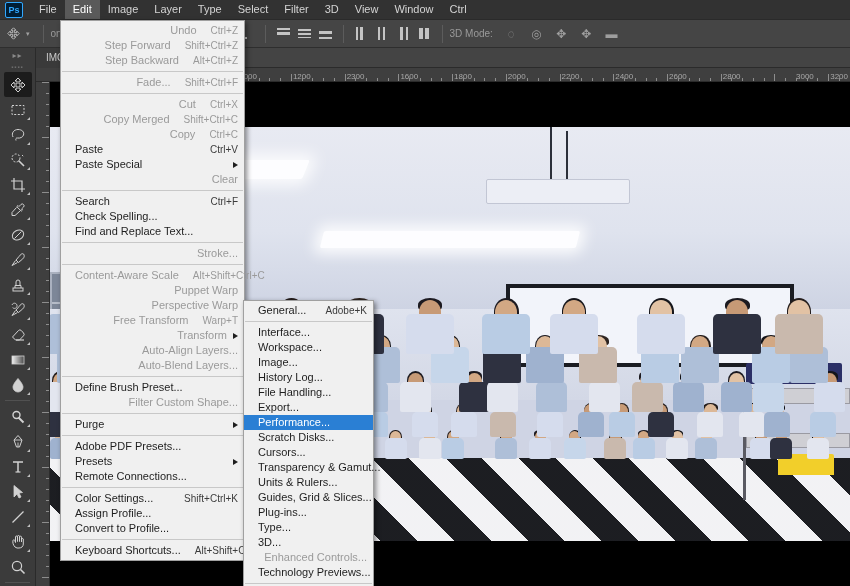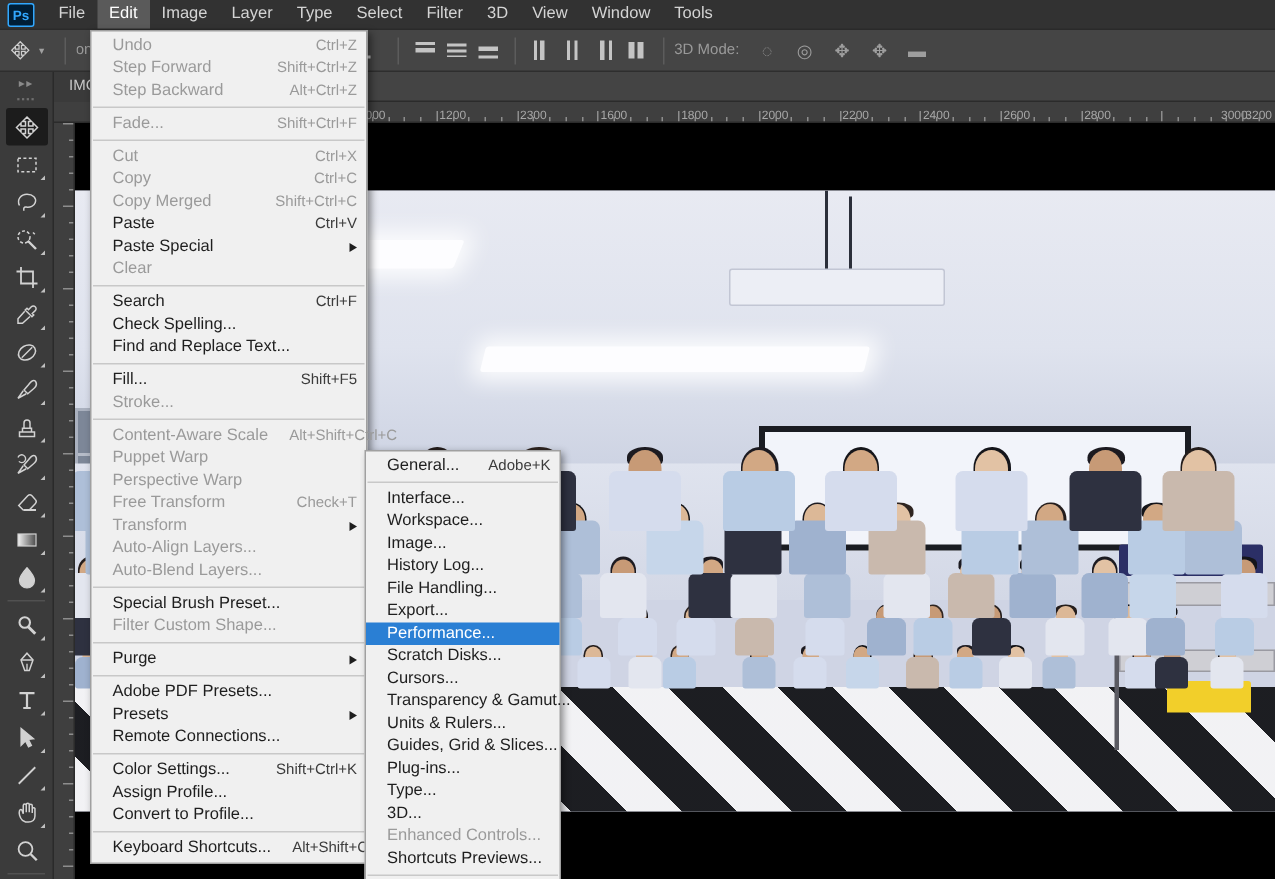--- a/index.html
+++ b/index.html
@@ -189,21 +189,21 @@
     display: flex; align-items: center; height: 15px;
     padding: 0 6px 0 14px; white-space: nowrap; line-height: 15px;
   }
   .mi .lbl { flex: 1; }
   .mi .acc { color: #3c3c3c; font-size: 10px; padding-left: 14px; }
   .mi .sub {
     width: 0; height: 0; border-top: 3.5px solid transparent;
     border-bottom: 3.5px solid transparent; border-left: 5px solid #1e1e1e;
     margin-left: 6px;
   }
-  .mi.disabled { color: #9a9a9a; }
+  .mi.disabled { color: #9a9a9a; text-align: right; }
   .mi.disabled .acc { color: #9a9a9a; }
   .mi.highlight { background: #2a7fd4; color: #fff; }
   .msep { height: 1px; background: #c8c8c8; margin: 3px 1px; }
 </style>
 </head>
 <body>
 
 <div id="app">
 
   <div class="menubar">
@@ -212,21 +212,21 @@
         <div class="menubar-item">File</div>
         <div class="menubar-item active">Edit</div>
         <div class="menubar-item">Image</div>
         <div class="menubar-item">Layer</div>
         <div class="menubar-item">Type</div>
         <div class="menubar-item">Select</div>
         <div class="menubar-item">Filter</div>
         <div class="menubar-item">3D</div>
         <div class="menubar-item">View</div>
         <div class="menubar-item">Window</div>
-        <div class="menubar-item">Tools</div>
+        <div class="menubar-item">Ctrl</div>
       </div>
   </div>
 
   <div class="optionsbar">
     <div class="opt-tool-preview">
       <svg width="13" height="13" viewBox="0 0 16 16">
         <path d="M8 1 L11 4 L9 4 L9 7 L12 7 L12 5 L15 8 L12 11 L12 9 L9 9 L9 12 L11 12 L8 15 L5 12 L7 12 L7 9 L4 9 L4 11 L1 8 L4 5 L4 7 L7 7 L7 4 L5 4 Z" fill="none" stroke="#cfcfcf" stroke-width="1"></path>
       </svg>
     </div>
     <div class="opt-caret">▾</div>
@@ -392,21 +392,21 @@
         <div class="rtick" style="left: 652.515px; height: 3px;"></div>
         <div class="rtick" style="left: 663.261px; height: 3px;"></div>
         <div class="rtick" style="left: 674.007px; height: 3px;"></div>
         <div class="rtick" style="left: 684.752px; height: 7px;"></div>
         <div class="rlabel" style="left: 684.752px;">2800</div>
         <div class="rtick" style="left: 695.498px; height: 3px;"></div>
         <div class="rtick" style="left: 706.244px; height: 3px;"></div>
         <div class="rtick" style="left: 716.99px; height: 3px;"></div>
         <div class="rtick" style="left: 727.736px; height: 3px;"></div>
         <div class="rtick" style="left: 738.482px; height: 7px;"></div>
-        <div class="rlabel" style="left: 776px;">3000</div>
+        <div class="rlabel" style="left: 758px;">3000</div>
         <div class="rtick" style="left: 749.228px; height: 3px;"></div>
         <div class="rtick" style="left: 759.974px; height: 3px;"></div>
         <div class="rtick" style="left: 770.719px; height: 3px;"></div>
         <div class="rtick" style="left: 781.465px; height: 3px;"></div>
         <div class="rtick" style="left: 792.211px; height: 7px;"></div>
         <div class="rlabel" style="left: 792.211px;">3200</div>
         <div class="rtick" style="left: 802.957px; height: 3px;"></div>
         <div class="rtick" style="left: 813.703px; height: 3px;"></div>
       </div>
   </div>
@@ -1092,27 +1092,27 @@
       <div class="mi disabled">
         <span class="lbl">Fade...</span>
         <span class="acc">Shift+Ctrl+F</span>
       </div>
       <div class="msep"></div>
       <div class="mi disabled">
         <span class="lbl">Cut</span>
         <span class="acc">Ctrl+X</span>
       </div>
       <div class="mi disabled">
+        <span class="lbl">Copy Merged</span>
+        <span class="acc">Shift+Ctrl+C</span>
+      </div>
+      <div class="mi disabled">
         <span class="lbl">Copy</span>
         <span class="acc">Ctrl+C</span>
       </div>
-      <div class="mi disabled">
-        <span class="lbl">Copy Merged</span>
-        <span class="acc">Shift+Ctrl+C</span>
-      </div>
       <div class="mi">
         <span class="lbl">Paste</span>
         <span class="acc">Ctrl+V</span>
       </div>
       <div class="mi">
         <span class="lbl">Paste Special</span>
         <span class="sub"></span>
       </div>
       <div class="mi disabled">
         <span class="lbl">Clear</span>
@@ -1122,55 +1122,51 @@
         <span class="lbl">Search</span>
         <span class="acc">Ctrl+F</span>
       </div>
       <div class="mi">
         <span class="lbl">Check Spelling...</span>
       </div>
       <div class="mi">
         <span class="lbl">Find and Replace Text...</span>
       </div>
       <div class="msep"></div>
-      <div class="mi">
-        <span class="lbl">Fill...</span>
-        <span class="acc">Shift+F5</span>
-      </div>
       <div class="mi disabled">
         <span class="lbl">Stroke...</span>
       </div>
       <div class="msep"></div>
       <div class="mi disabled">
         <span class="lbl">Content-Aware Scale</span>
         <span class="acc">Alt+Shift+Ctrl+C</span>
       </div>
       <div class="mi disabled">
         <span class="lbl">Puppet Warp</span>
       </div>
       <div class="mi disabled">
         <span class="lbl">Perspective Warp</span>
       </div>
       <div class="mi disabled">
         <span class="lbl">Free Transform</span>
-        <span class="acc">Check+T</span>
+        <span class="acc">Warp+T</span>
       </div>
       <div class="mi disabled">
         <span class="lbl">Transform</span>
         <span class="sub"></span>
       </div>
       <div class="mi disabled">
         <span class="lbl">Auto-Align Layers...</span>
       </div>
       <div class="mi disabled">
         <span class="lbl">Auto-Blend Layers...</span>
       </div>
       <div class="msep"></div>
       <div class="mi">
-        <span class="lbl">Special Brush Preset...</span>
+        <span class="lbl">Define Brush Preset...</span>
       </div>
       <div class="mi disabled">
         <span class="lbl">Filter Custom Shape...</span>
       </div>
       <div class="msep"></div>
       <div class="mi">
         <span class="lbl">Purge</span>
         <span class="sub"></span>
       </div>
       <div class="msep"></div>
@@ -1250,18 +1246,18 @@
       <div class="mi">
         <span class="lbl">Type...</span>
       </div>
       <div class="mi">
         <span class="lbl">3D...</span>
       </div>
       <div class="mi disabled">
         <span class="lbl">Enhanced Controls...</span>
       </div>
       <div class="mi">
-        <span class="lbl">Shortcuts Previews...</span>
+        <span class="lbl">Technology Previews...</span>
       </div>
       <div class="msep"></div>
     </div>
 
 </div>
 
 </body></html>

